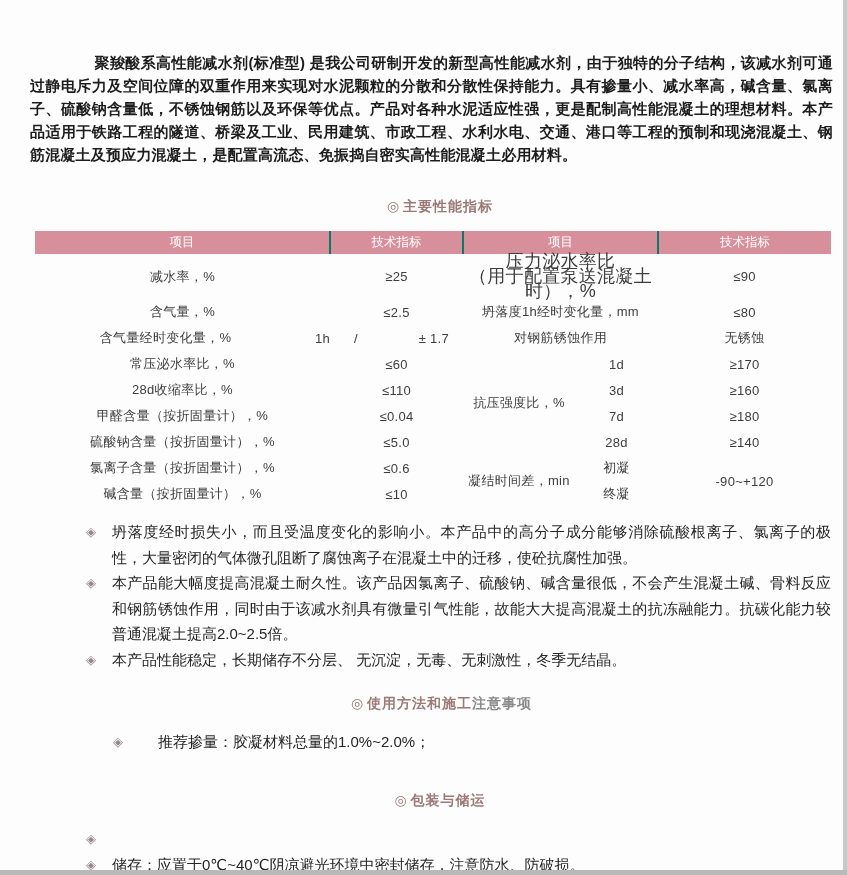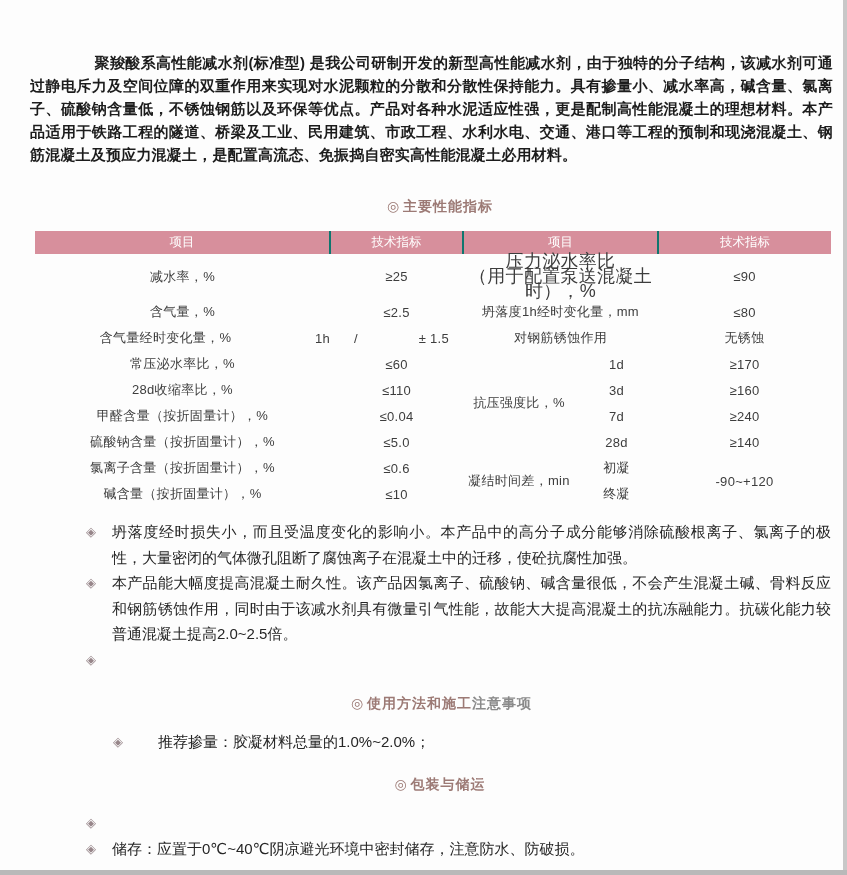--- a/index.html
+++ b/index.html
@@ -38,21 +38,21 @@
     font-weight:bold;
     color:#9c7a75;
     letter-spacing:1px;
     text-align:center;
   }
   .heading .marker{font-weight:normal;margin-right:3px;}
   .heading .suffix{color:#8a8a8a;}
   .h-performance{margin-top:26px;}
   .h-advantages{margin-top:21px;}
   .h-usage{margin-top:17px;margin-left:36px;}
-  .h-packaging{margin-top:16px;}
+  .h-packaging{margin-top:32px;}
 
   
   table.perf{
     width:796px;
     margin:11px 0 0 35px;
     border-collapse:collapse;
     table-layout:fixed;
   }
   table.perf th{
     background:#d78f9c;
@@ -157,21 +157,21 @@
       <tr>
         <td>
           <div class="cell-split">
             <span class="lbl">含气量经时变化量，%</span>
             <span class="sub">1h</span>
           </div>
         </td>
         <td>
           <div class="cell-slash">
             <span>/</span>
-            <span>± 1.5</span>
+            <span>± 1.7</span>
           </div>
         </td>
         <td colspan="2">对钢筋锈蚀作用</td>
         <td>无锈蚀</td>
       </tr>
       <tr>
         <td>常压泌水率比，%</td>
         <td>≤60</td>
         <td rowspan="4">抗压强度比，%</td>
         <td>1d</td>
@@ -180,21 +180,21 @@
       <tr>
         <td>28d收缩率比，%</td>
         <td>≤110</td>
         <td>3d</td>
         <td>≥160</td>
       </tr>
       <tr>
         <td>甲醛含量（按折固量计），%</td>
         <td>≤0.04</td>
         <td>7d</td>
-        <td>≥240</td>
+        <td>≥180</td>
       </tr>
       <tr>
         <td>硫酸钠含量（按折固量计），%</td>
         <td>≤5.0</td>
         <td>28d</td>
         <td>≥140</td>
       </tr>
       <tr>
         <td>氯离子含量（按折固量计），%</td>
         <td>≤0.6</td>
@@ -216,20 +216,21 @@
       <li>
         <span class="bullet-icon">◈</span>
         <span class="txt">坍落度经时损失小，而且受温度变化的影响小。本产品中的高分子成分能够消除硫酸根离子、氯离子的极性，大量密闭的气体微孔阻断了腐蚀离子在混凝土中的迁移，使砼抗腐性加强。</span>
       </li>
       <li>
         <span class="bullet-icon">◈</span>
         <span class="txt">本产品能大幅度提高混凝土耐久性。该产品因氯离子、硫酸钠、碱含量很低，不会产生混凝土碱、骨料反应和钢筋锈蚀作用，同时由于该减水剂具有微量引气性能，故能大大提高混凝土的抗冻融能力。抗碳化能力较普通混凝土提高2.0~2.5倍。</span>
       </li>
       <li>
         <span class="bullet-icon">◈</span>
+        <span class="txt">本产品性能稳定，长期储存不分层、 无沉淀，无毒、无刺激性，冬季无结晶。</span>
       </li>
     </ul>
   </div>
 
   <h2 class="heading h-usage">
     <span class="marker">◎</span><span>使用方法和施工</span><span class="suffix">注意事项</span>
   </h2>
 
   <div class="usage-row">
     <span class="bullet-icon">◈</span>

